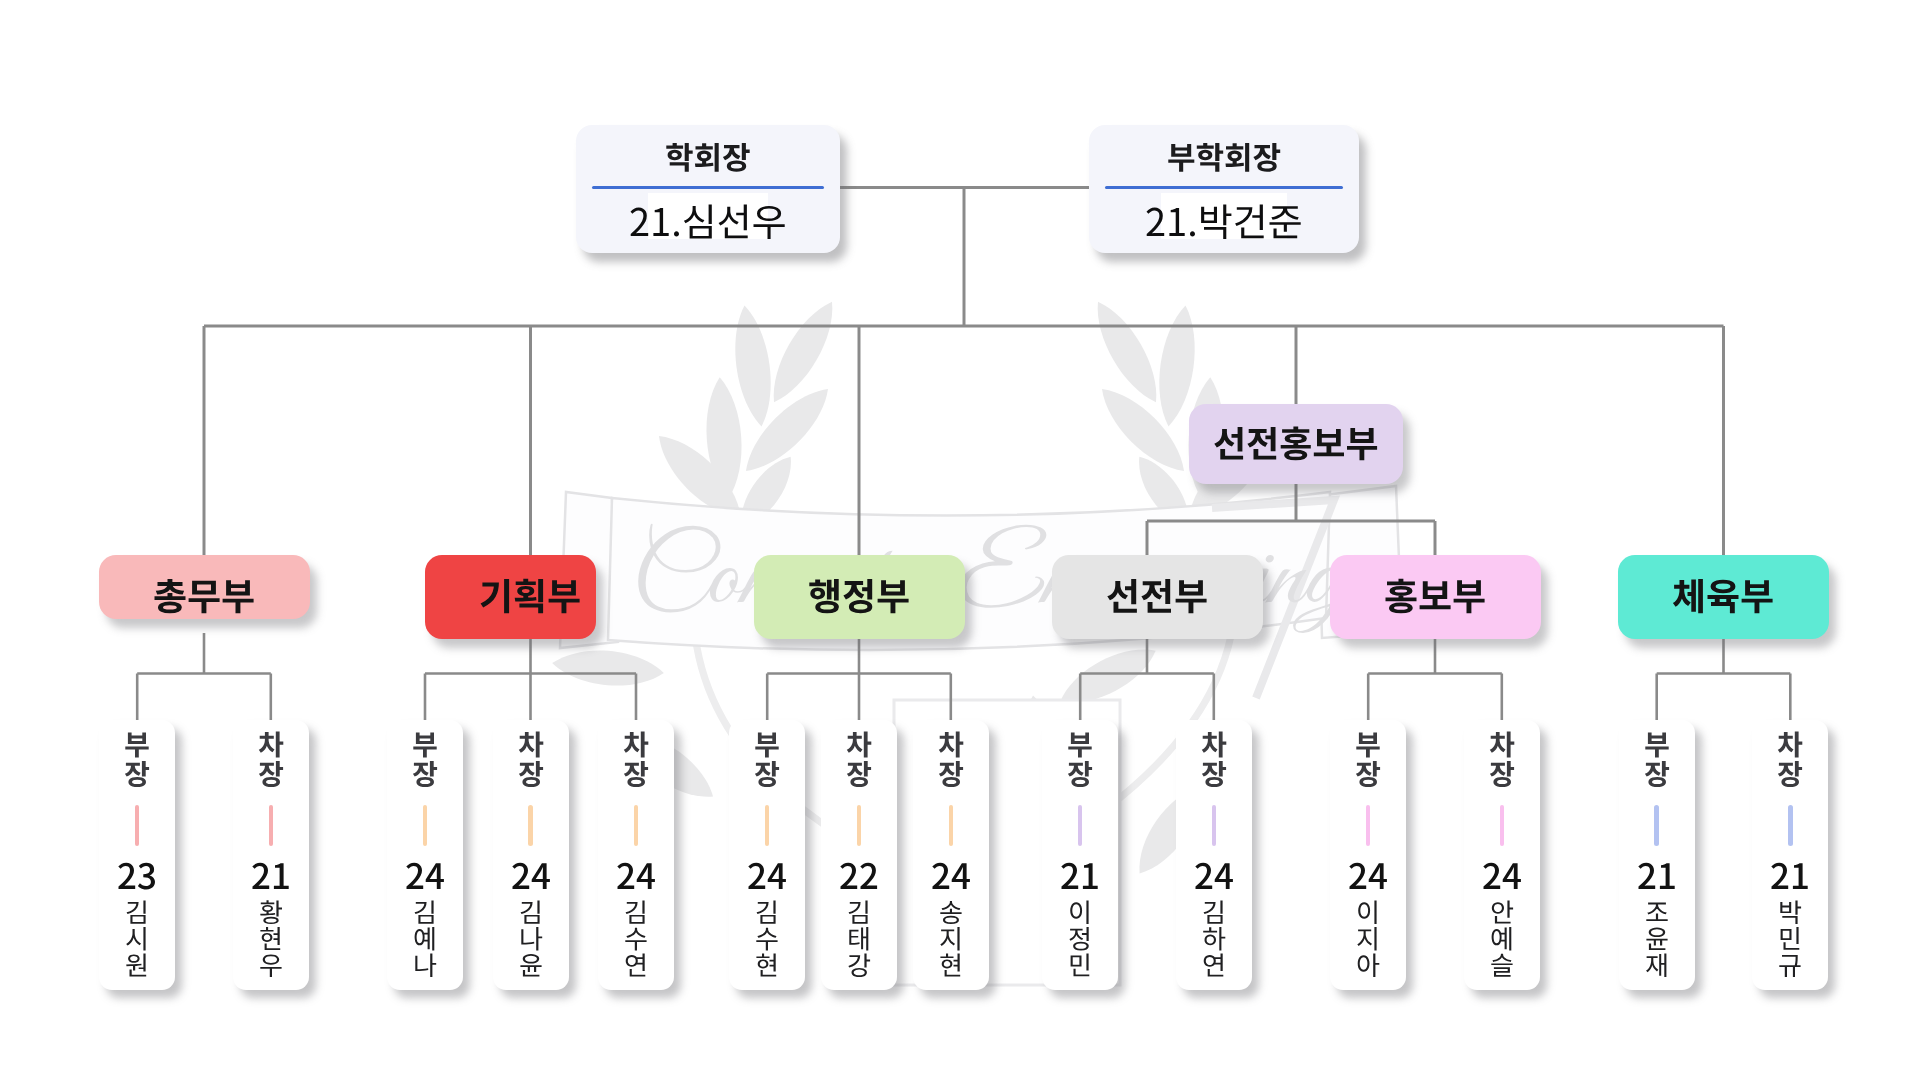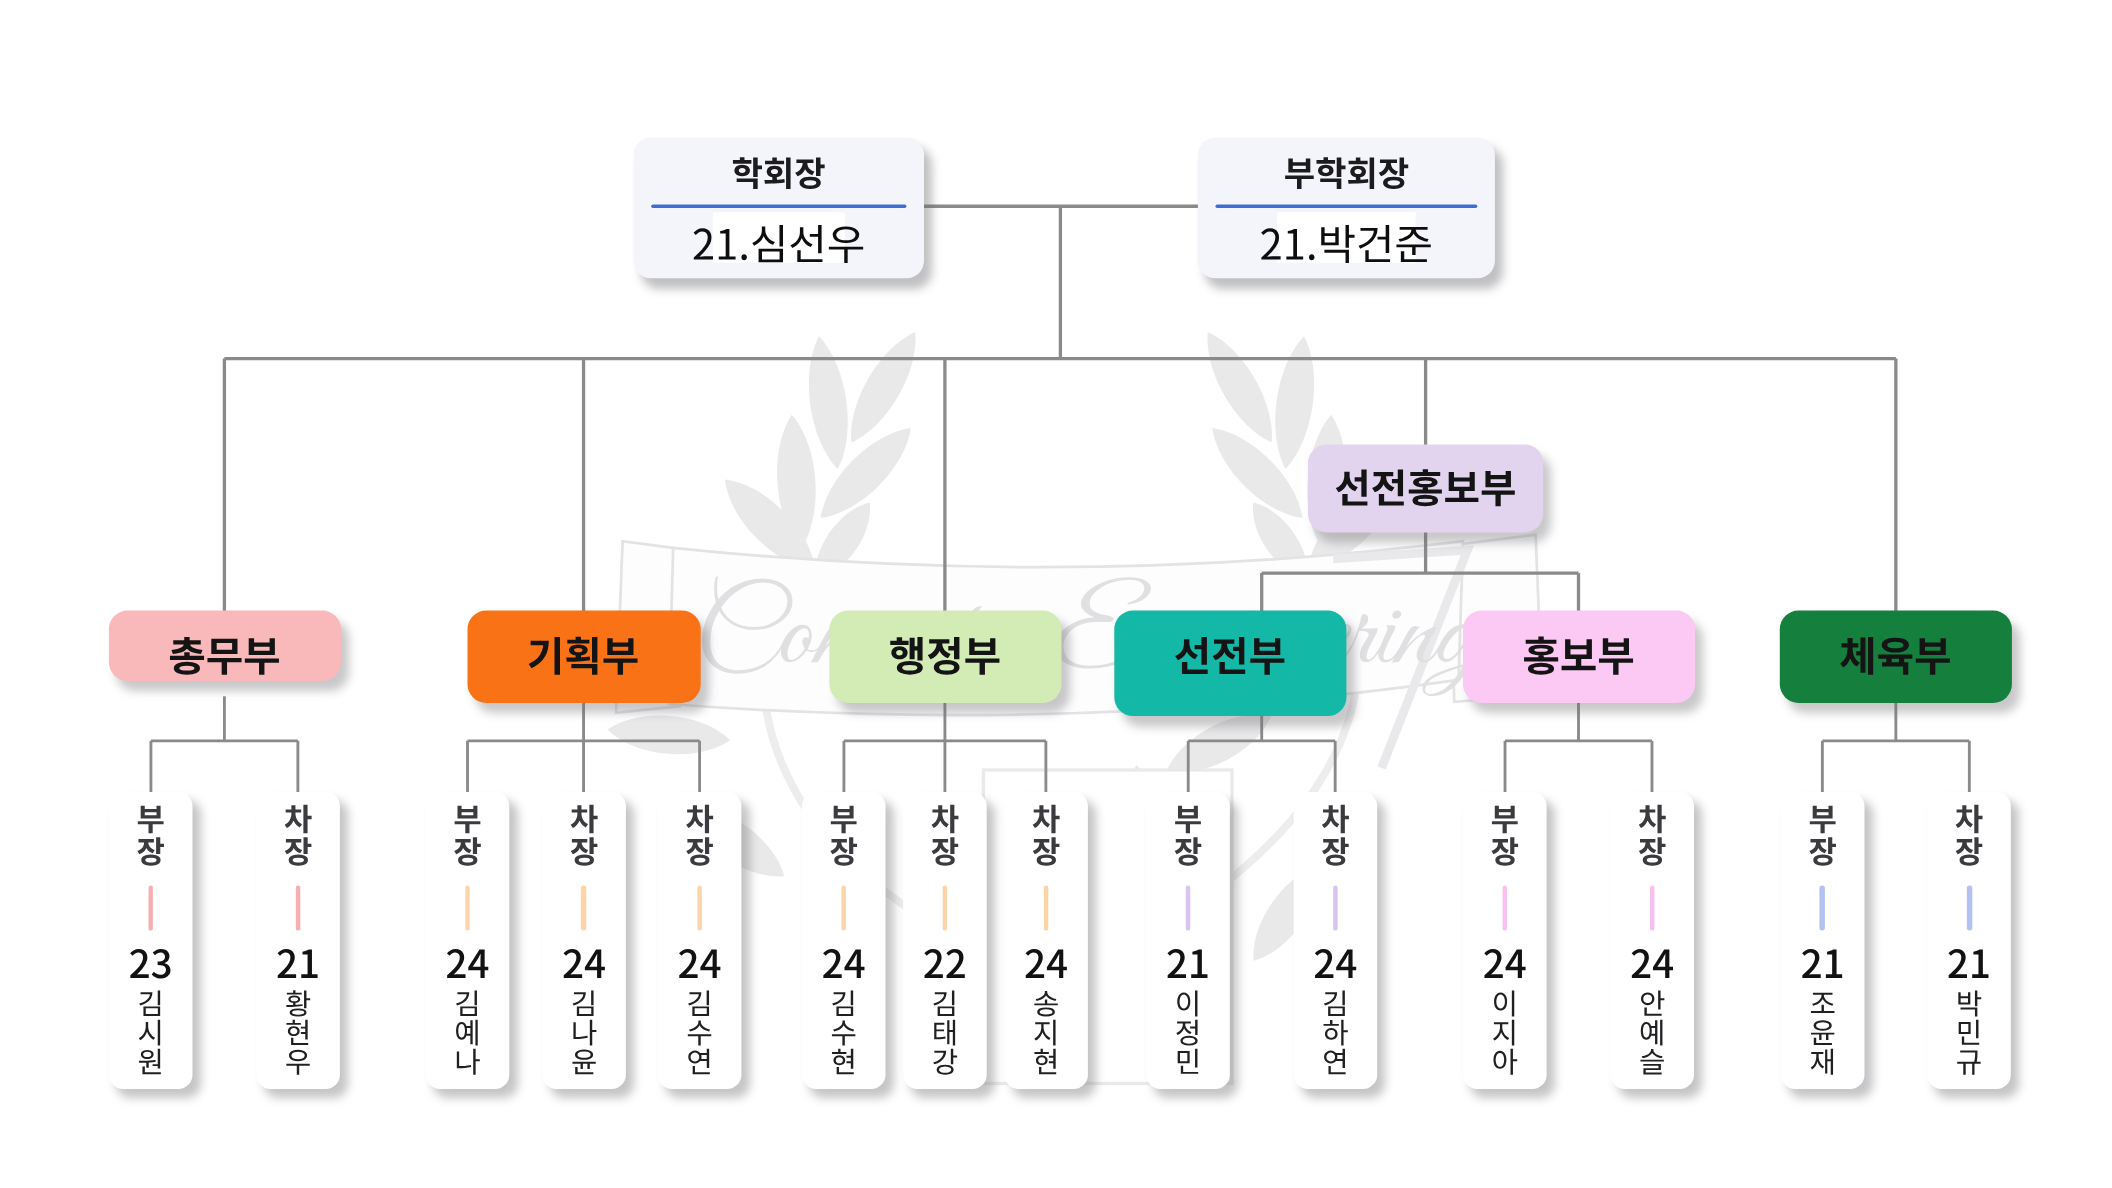--- a/index.html
+++ b/index.html
@@ -161,21 +161,21 @@
       <svg class="tp" style="left:18.1px;top:169.0px" width="1" height="1" aria-hidden="true">
         <path d="M1.5 0V-2.4Q5.3 -5.7 7.9 -8.5Q10.5 -11.4 11.7 -13.8Q13 -16.2 13 -18.3Q13 -19.7 12.6 -20.8Q12.1 -21.8 11.1 -22.4Q10.1 -23 8.7 -23Q7.2 -23 5.9 -22.2Q4.6 -21.4 3.6 -20.2L1.3 -22.4Q3 -24.2 4.8 -25.2Q6.7 -26.2 9.2 -26.2Q11.6 -26.2 13.3 -25.3Q15 -24.3 16 -22.6Q17 -20.9 17 -18.5Q17 -16 15.7 -13.5Q14.5 -11 12.4 -8.4Q10.2 -5.8 7.5 -3.2Q8.5 -3.3 9.7 -3.4Q10.8 -3.4 11.7 -3.4H18.2V0Z M22.9 0V-3.3H28.6V-21.2H24V-23.8Q25.8 -24.1 27.1 -24.6Q28.5 -25.1 29.6 -25.8H32.6V-3.3H37.7V0Z" fill="#121212"></path>
       </svg>
       <svg class="tp" style="left:38.0px;top:202.0px" width="1" height="1" aria-hidden="true">
         <path d="M5.4 -21.5H7.6V-5.5H5.4ZM6.7 -14.4H11V-12.6H6.7ZM0 -5.2Q3.7 -5.2 5.7 -4.3Q7.7 -3.4 7.7 -1.6Q7.7 0.1 5.7 1.1Q3.7 2 0 2Q-3.6 2 -5.7 1.1Q-7.7 0.1 -7.7 -1.6Q-7.7 -3.4 -5.7 -4.3Q-3.6 -5.2 0 -5.2ZM0 -3.6Q-2.6 -3.6 -4.1 -3.1Q-5.5 -2.6 -5.5 -1.6Q-5.5 -0.7 -4.1 -0.1Q-2.6 0.4 0 0.4Q2.7 0.4 4.1 -0.1Q5.6 -0.7 5.6 -1.6Q5.6 -2.6 4.1 -3.1Q2.7 -3.6 0 -3.6ZM-4.5 -10.8H-2.4V-7.6H-4.5ZM-10.5 -6.6 -10.8 -8.3Q-8.7 -8.3 -6.2 -8.3Q-3.6 -8.4 -1 -8.5Q1.6 -8.7 4 -9L4.2 -7.6Q1.7 -7.1 -0.9 -6.9Q-3.5 -6.7 -6 -6.6Q-8.5 -6.6 -10.5 -6.6ZM-10.2 -19.5H3.3V-17.8H-10.2ZM-3.5 -16.9Q-1 -16.9 0.5 -16Q2 -15.1 2 -13.5Q2 -12 0.5 -11.1Q-1 -10.2 -3.5 -10.2Q-5.9 -10.2 -7.4 -11.1Q-8.9 -12 -8.9 -13.5Q-8.9 -15.1 -7.4 -16Q-5.9 -16.9 -3.5 -16.9ZM-3.5 -15.4Q-5 -15.4 -6 -14.9Q-6.9 -14.4 -6.9 -13.5Q-6.9 -12.7 -6 -12.2Q-5 -11.7 -3.5 -11.7Q-1.9 -11.7 -0.9 -12.2Q-0 -12.7 -0 -13.5Q-0 -14.4 -0.9 -14.9Q-1.9 -15.4 -3.5 -15.4ZM-4.5 -21.7H-2.4V-18.9H-4.5Z M6.5 5H8.7V23H6.5ZM2.5 11.3H7.4V13H2.5ZM2.5 16.2H7.4V18H2.5ZM-10.6 7.9H2.5V9.6H-10.6ZM-4 10.9Q-2.4 10.9 -1.2 11.5Q0 12 0.7 13Q1.4 14.1 1.4 15.4Q1.4 16.7 0.7 17.8Q0 18.8 -1.2 19.3Q-2.4 19.9 -4 19.9Q-5.5 19.9 -6.7 19.3Q-7.9 18.8 -8.6 17.8Q-9.3 16.7 -9.3 15.4Q-9.3 14.1 -8.6 13Q-7.9 12 -6.7 11.5Q-5.5 10.9 -4 10.9ZM-4 12.6Q-5.4 12.6 -6.3 13.4Q-7.2 14.2 -7.2 15.4Q-7.2 16.7 -6.3 17.4Q-5.4 18.2 -4 18.2Q-2.5 18.2 -1.6 17.4Q-0.7 16.7 -0.7 15.4Q-0.7 14.2 -1.6 13.4Q-2.5 12.6 -4 12.6ZM-5 5H-2.9V9H-5ZM-6.4 26.2H9.2V28H-6.4ZM-6.4 21.4H-4.3V27.1H-6.4Z M-10.7 45H10.6V46.8H-10.7ZM-1.2 46.1H1V55H-1.2ZM-0.1 32.4Q2.4 32.4 4.2 33.1Q6.1 33.7 7.1 34.9Q8.2 36 8.2 37.6Q8.2 39.2 7.1 40.3Q6.1 41.5 4.2 42.1Q2.4 42.8 -0.1 42.8Q-2.5 42.8 -4.4 42.1Q-6.2 41.5 -7.3 40.3Q-8.3 39.2 -8.3 37.6Q-8.3 36 -7.3 34.9Q-6.2 33.7 -4.4 33.1Q-2.5 32.4 -0.1 32.4ZM-0.1 34.2Q-1.9 34.2 -3.2 34.6Q-4.6 35 -5.3 35.8Q-6.1 36.5 -6.1 37.6Q-6.1 38.6 -5.3 39.4Q-4.6 40.2 -3.2 40.6Q-1.9 41 -0.1 41Q1.7 41 3.1 40.6Q4.4 40.2 5.2 39.4Q6 38.6 6 37.6Q6 36.5 5.2 35.8Q4.4 35 3.1 34.6Q1.7 34.2 -0.1 34.2Z" fill="#202022"></path>
       </svg>
       <span class="sr">차장</span>
       <span class="sr">21</span>
       <span class="sr">황현우</span>
     </div>
-<div class="dept" style="left:425.0px;top:555px;width:212px;height:84px;background:#f97316">
+<div class="dept" style="left:425.0px;top:555px;width:171px;height:84px;background:#ef4444">
       <svg class="tp" style="left:54.4px;top:55.0px" width="1" height="1" aria-hidden="true">
         <path d="M25.1 -31H30.1V3.3H25.1ZM15 -27.5H19.9Q19.9 -23.5 19.1 -20Q18.4 -16.4 16.6 -13.3Q14.8 -10.1 11.8 -7.4Q8.7 -4.7 4.2 -2.5L1.6 -6.4Q6.5 -8.8 9.5 -11.7Q12.4 -14.6 13.7 -18.3Q15 -22 15 -26.6ZM3.4 -27.5H17.3V-23.5H3.4Z M36.7 -28.5H56.8V-25H36.7ZM46.7 -24.1Q49.3 -24.1 51.2 -23.5Q53.1 -22.9 54.2 -21.7Q55.3 -20.6 55.3 -19Q55.3 -17.4 54.2 -16.3Q53.1 -15.1 51.2 -14.5Q49.3 -13.9 46.7 -13.9Q44.2 -13.9 42.3 -14.5Q40.4 -15.1 39.3 -16.3Q38.2 -17.4 38.2 -19Q38.2 -20.6 39.3 -21.7Q40.4 -22.9 42.3 -23.5Q44.2 -24.1 46.7 -24.1ZM46.7 -20.9Q45 -20.9 44 -20.4Q42.9 -20 42.9 -19Q42.9 -18.1 44 -17.6Q45 -17.1 46.7 -17.1Q48.5 -17.1 49.5 -17.6Q50.6 -18.1 50.6 -19Q50.6 -20 49.5 -20.4Q48.5 -20.9 46.7 -20.9ZM44.3 -31.2H49.2V-26.7H44.3ZM44.3 -15.7H49.2V-10.9H44.3ZM59.2 -31H64.1V-7.7H59.2ZM40.4 -6.4H64.1V3.3H59.2V-2.6H40.4ZM36.3 -8.4 35.7 -12.2Q38.8 -12.2 42.5 -12.2Q46.1 -12.2 49.9 -12.4Q53.6 -12.6 57.1 -13.1L57.5 -9.8Q53.9 -9.2 50.1 -8.9Q46.4 -8.6 42.9 -8.5Q39.3 -8.4 36.3 -8.4Z M69.6 -11.3H100.6V-7.4H69.6ZM82.5 -9.3H87.4V3.3H82.5ZM73.1 -29.7H78V-25.8H92.1V-29.7H96.9V-14.5H73.1ZM78 -22V-18.4H92.1V-22Z" fill="#141414"></path>
       </svg>
       <span class="sr">기획부</span>
     </div>
 <div class="card" style="left:387.0px;top:720px">
       <svg class="tp" style="left:38.0px;top:35.0px" width="1" height="1" aria-hidden="true">
         <path d="M-11.7 -8.5H11.7V-5.6H-11.7ZM-2 -7H1.8V2.5H-2ZM-9.1 -22.5H-5.4V-19.5H5.3V-22.5H9V-11H-9.1ZM-5.4 -16.6V-13.9H5.3V-16.6Z M-6 8.9H-2.9V10.6Q-2.9 13 -3.7 15.2Q-4.5 17.5 -6.1 19.1Q-7.7 20.8 -10.3 21.6L-12.1 18.7Q-10 18 -8.6 16.7Q-7.2 15.4 -6.6 13.8Q-6 12.2 -6 10.6ZM-5.2 8.9H-2.2V10.6Q-2.2 12.1 -1.6 13.5Q-1 14.9 0.3 16Q1.6 17.2 3.7 17.8L1.9 20.7Q-0.5 20 -2.1 18.5Q-3.7 16.9 -4.4 14.9Q-5.2 12.9 -5.2 10.6ZM-11.1 7.8H2.9V10.8H-11.1ZM4.9 6.1H8.7V21.4H4.9ZM7.6 12H12.1V15.1H7.6ZM0.2 21.9Q2.9 21.9 4.9 22.5Q6.8 23.1 7.9 24.2Q9 25.3 9 26.9Q9 28.5 7.9 29.7Q6.8 30.8 4.9 31.4Q2.9 32 0.2 32Q-2.5 32 -4.5 31.4Q-6.5 30.8 -7.5 29.7Q-8.6 28.5 -8.6 26.9Q-8.6 25.3 -7.5 24.2Q-6.5 23.1 -4.5 22.5Q-2.5 21.9 0.2 21.9ZM0.2 24.8Q-1.4 24.8 -2.6 25Q-3.7 25.2 -4.3 25.7Q-4.9 26.2 -4.9 26.9Q-4.9 27.7 -4.3 28.2Q-3.7 28.6 -2.6 28.9Q-1.4 29.1 0.2 29.1Q1.9 29.1 3 28.9Q4.1 28.6 4.7 28.2Q5.3 27.7 5.3 26.9Q5.3 26.2 4.7 25.7Q4.1 25.2 3 25Q1.9 24.8 0.2 24.8Z" fill="#3b3b3f"></path>
       </svg>
       <div class="tick" style="background:#fbd4a8"></div>
@@ -263,21 +263,21 @@
       <svg class="tp" style="left:18.0px;top:169.0px" width="1" height="1" aria-hidden="true">
         <path d="M1.5 0V-2.4Q5.3 -5.7 7.9 -8.5Q10.5 -11.4 11.7 -13.8Q13 -16.2 13 -18.3Q13 -19.7 12.6 -20.8Q12.1 -21.8 11.1 -22.4Q10.1 -23 8.7 -23Q7.2 -23 5.9 -22.2Q4.6 -21.4 3.6 -20.2L1.3 -22.4Q3 -24.2 4.8 -25.2Q6.7 -26.2 9.2 -26.2Q11.6 -26.2 13.3 -25.3Q15 -24.3 16 -22.6Q17 -20.9 17 -18.5Q17 -16 15.7 -13.5Q14.5 -11 12.4 -8.4Q10.2 -5.8 7.5 -3.2Q8.5 -3.3 9.7 -3.4Q10.8 -3.4 11.7 -3.4H18.2V0Z M31.8 0V-16.8Q31.8 -17.8 31.9 -19.3Q31.9 -20.7 32 -21.8H31.8Q31.4 -20.8 30.8 -19.8Q30.3 -18.8 29.8 -17.8L24.7 -10.1H38.9V-6.9H20.7V-9.6L30.9 -25.8H35.6V0Z" fill="#121212"></path>
       </svg>
       <svg class="tp" style="left:38.0px;top:202.0px" width="1" height="1" aria-hidden="true">
         <path d="M-1.1 -13.3H1V-8.9H-1.1ZM-1.1 -21.1H0.7V-20.1Q0.7 -18.8 0.2 -17.7Q-0.3 -16.6 -1.2 -15.7Q-2.1 -14.7 -3.2 -14Q-4.4 -13.3 -5.8 -12.8Q-7.1 -12.3 -8.6 -12L-9.4 -13.8Q-8.1 -13.9 -6.9 -14.3Q-5.7 -14.7 -4.7 -15.3Q-3.6 -15.9 -2.8 -16.7Q-2 -17.4 -1.6 -18.3Q-1.1 -19.1 -1.1 -20.1ZM-0.8 -21.1H1V-20.1Q1 -19.1 1.5 -18.3Q1.9 -17.4 2.7 -16.7Q3.5 -15.9 4.6 -15.3Q5.6 -14.7 6.8 -14.3Q8 -13.9 9.3 -13.8L8.5 -12Q7 -12.3 5.7 -12.8Q4.3 -13.3 3.1 -14Q2 -14.7 1.1 -15.7Q0.2 -16.6 -0.3 -17.7Q-0.8 -18.8 -0.8 -20.1ZM-10.7 -9.8H10.6V-8.1H-10.7ZM-0.1 -6.2Q3.7 -6.2 5.9 -5.1Q8 -4 8 -2.1Q8 -0.1 5.9 0.9Q3.7 2 -0.1 2Q-3.8 2 -6 0.9Q-8.1 -0.1 -8.1 -2.1Q-8.1 -4 -6 -5.1Q-3.8 -6.2 -0.1 -6.2ZM-0.1 -4.5Q-2.8 -4.5 -4.4 -3.9Q-5.9 -3.2 -5.9 -2.1Q-5.9 -0.9 -4.4 -0.3Q-2.8 0.3 -0.1 0.3Q2.7 0.3 4.3 -0.3Q5.8 -0.9 5.8 -2.1Q5.8 -3.2 4.3 -3.9Q2.7 -4.5 -0.1 -4.5Z M-4.4 8.4H-2.7V12.2Q-2.7 14 -3.2 15.9Q-3.7 17.7 -4.7 19.3Q-5.6 20.9 -6.8 22.1Q-8 23.3 -9.4 24L-10.7 22.3Q-9.4 21.7 -8.3 20.6Q-7.1 19.5 -6.3 18.1Q-5.4 16.8 -4.9 15.2Q-4.4 13.7 -4.4 12.2ZM-4 8.4H-2.3V12.2Q-2.3 13.7 -1.8 15.1Q-1.3 16.6 -0.4 17.9Q0.4 19.2 1.6 20.1Q2.7 21.1 4 21.7L2.8 23.4Q1.4 22.8 0.1 21.6Q-1.1 20.5 -2 19Q-3 17.5 -3.5 15.7Q-4 14 -4 12.2ZM-9.9 7.4H3.2V9.2H-9.9ZM6.4 5H8.6V28.5H6.4Z M6.5 31.5H8.7V49.5H6.5ZM2.5 37.8H7.4V39.5H2.5ZM2.5 42.7H7.4V44.5H2.5ZM-10.6 34.4H2.5V36.1H-10.6ZM-4 37.4Q-2.4 37.4 -1.2 38Q0 38.5 0.7 39.5Q1.4 40.6 1.4 41.9Q1.4 43.2 0.7 44.3Q0 45.3 -1.2 45.8Q-2.4 46.4 -4 46.4Q-5.5 46.4 -6.7 45.8Q-7.9 45.3 -8.6 44.3Q-9.3 43.2 -9.3 41.9Q-9.3 40.6 -8.6 39.5Q-7.9 38.5 -6.7 38Q-5.5 37.4 -4 37.4ZM-4 39.1Q-5.4 39.1 -6.3 39.9Q-7.2 40.7 -7.2 41.9Q-7.2 43.2 -6.3 43.9Q-5.4 44.7 -4 44.7Q-2.5 44.7 -1.6 43.9Q-0.7 43.2 -0.7 41.9Q-0.7 40.7 -1.6 39.9Q-2.5 39.1 -4 39.1ZM-5 31.5H-2.9V35.5H-5ZM-6.4 52.7H9.2V54.5H-6.4ZM-6.4 47.9H-4.3V53.6H-6.4Z" fill="#202022"></path>
       </svg>
       <span class="sr">차장</span>
       <span class="sr">24</span>
       <span class="sr">송지현</span>
     </div>
-<div class="dept" style="left:1013px;top:555px;width:211px;height:96px;background:#14b8a6">
+<div class="dept" style="left:1052px;top:555px;width:211px;height:84px;background:#e5e5e5">
       <svg class="tp" style="left:54.4px;top:55.0px" width="1" height="1" aria-hidden="true">
         <path d="M19 -23.7H26.9V-19.7H19ZM9.3 -28.9H13.3V-25.2Q13.3 -21.7 12.3 -18.7Q11.3 -15.6 9.2 -13.3Q7.1 -11 3.9 -9.8L1.3 -13.7Q3.4 -14.4 5 -15.6Q6.5 -16.8 7.5 -18.3Q8.4 -19.9 8.9 -21.6Q9.3 -23.4 9.3 -25.2ZM10.4 -28.9H14.3V-25.1Q14.3 -23.5 14.8 -21.9Q15.2 -20.3 16.1 -18.9Q17.1 -17.4 18.5 -16.3Q20 -15.2 22 -14.5L19.4 -10.7Q16.3 -11.8 14.3 -14Q12.3 -16.1 11.4 -19Q10.4 -21.9 10.4 -25.1ZM25.2 -31H30.2V-5.7H25.2ZM7.5 -1.3H30.9V2.7H7.5ZM7.5 -8.2H12.4V0.9H7.5Z M53.9 -22.1H61.9V-18.2H53.9ZM59.3 -31H64.2V-6H59.3ZM41.6 -1.3H65V2.7H41.6ZM41.6 -8.1H46.5V1.1H41.6ZM43.5 -26.5H47.5V-24.3Q47.5 -21.1 46.4 -18.2Q45.4 -15.2 43.3 -13.1Q41.1 -10.9 37.8 -9.7L35.4 -13.7Q37.5 -14.4 39 -15.5Q40.5 -16.6 41.5 -18.1Q42.5 -19.5 43 -21.1Q43.5 -22.7 43.5 -24.3ZM44.5 -26.5H48.5V-24.3Q48.5 -22.3 49.3 -20.4Q50.1 -18.4 51.8 -16.8Q53.5 -15.2 56.2 -14.3L53.8 -10.4Q50.6 -11.5 48.6 -13.6Q46.5 -15.7 45.5 -18.5Q44.5 -21.3 44.5 -24.3ZM36.7 -28.7H55.1V-24.8H36.7Z M69.6 -11.3H100.6V-7.4H69.6ZM82.5 -9.3H87.4V3.3H82.5ZM73.1 -29.7H78V-25.8H92.1V-29.7H96.9V-14.5H73.1ZM78 -22V-18.4H92.1V-22Z" fill="#141414"></path>
       </svg>
       <span class="sr">선전부</span>
     </div>
 <div class="card" style="left:1042.2px;top:720px">
       <svg class="tp" style="left:38.0px;top:35.0px" width="1" height="1" aria-hidden="true">
         <path d="M-11.7 -8.5H11.7V-5.6H-11.7ZM-2 -7H1.8V2.5H-2ZM-9.1 -22.5H-5.4V-19.5H5.3V-22.5H9V-11H-9.1ZM-5.4 -16.6V-13.9H5.3V-16.6Z M-6 8.9H-2.9V10.6Q-2.9 13 -3.7 15.2Q-4.5 17.5 -6.1 19.1Q-7.7 20.8 -10.3 21.6L-12.1 18.7Q-10 18 -8.6 16.7Q-7.2 15.4 -6.6 13.8Q-6 12.2 -6 10.6ZM-5.2 8.9H-2.2V10.6Q-2.2 12.1 -1.6 13.5Q-1 14.9 0.3 16Q1.6 17.2 3.7 17.8L1.9 20.7Q-0.5 20 -2.1 18.5Q-3.7 16.9 -4.4 14.9Q-5.2 12.9 -5.2 10.6ZM-11.1 7.8H2.9V10.8H-11.1ZM4.9 6.1H8.7V21.4H4.9ZM7.6 12H12.1V15.1H7.6ZM0.2 21.9Q2.9 21.9 4.9 22.5Q6.8 23.1 7.9 24.2Q9 25.3 9 26.9Q9 28.5 7.9 29.7Q6.8 30.8 4.9 31.4Q2.9 32 0.2 32Q-2.5 32 -4.5 31.4Q-6.5 30.8 -7.5 29.7Q-8.6 28.5 -8.6 26.9Q-8.6 25.3 -7.5 24.2Q-6.5 23.1 -4.5 22.5Q-2.5 21.9 0.2 21.9ZM0.2 24.8Q-1.4 24.8 -2.6 25Q-3.7 25.2 -4.3 25.7Q-4.9 26.2 -4.9 26.9Q-4.9 27.7 -4.3 28.2Q-3.7 28.6 -2.6 28.9Q-1.4 29.1 0.2 29.1Q1.9 29.1 3 28.9Q4.1 28.6 4.7 28.2Q5.3 27.7 5.3 26.9Q5.3 26.2 4.7 25.7Q4.1 25.2 3 25Q1.9 24.8 0.2 24.8Z" fill="#3b3b3f"></path>
       </svg>
       <div class="tick" style="background:#d8c4ee"></div>
@@ -335,21 +335,21 @@
       <svg class="tp" style="left:18.0px;top:169.0px" width="1" height="1" aria-hidden="true">
         <path d="M1.5 0V-2.4Q5.3 -5.7 7.9 -8.5Q10.5 -11.4 11.7 -13.8Q13 -16.2 13 -18.3Q13 -19.7 12.6 -20.8Q12.1 -21.8 11.1 -22.4Q10.1 -23 8.7 -23Q7.2 -23 5.9 -22.2Q4.6 -21.4 3.6 -20.2L1.3 -22.4Q3 -24.2 4.8 -25.2Q6.7 -26.2 9.2 -26.2Q11.6 -26.2 13.3 -25.3Q15 -24.3 16 -22.6Q17 -20.9 17 -18.5Q17 -16 15.7 -13.5Q14.5 -11 12.4 -8.4Q10.2 -5.8 7.5 -3.2Q8.5 -3.3 9.7 -3.4Q10.8 -3.4 11.7 -3.4H18.2V0Z M31.8 0V-16.8Q31.8 -17.8 31.9 -19.3Q31.9 -20.7 32 -21.8H31.8Q31.4 -20.8 30.8 -19.8Q30.3 -18.8 29.8 -17.8L24.7 -10.1H38.9V-6.9H20.7V-9.6L30.9 -25.8H35.6V0Z" fill="#121212"></path>
       </svg>
       <svg class="tp" style="left:38.0px;top:202.0px" width="1" height="1" aria-hidden="true">
         <path d="M5.4 -21.5H7.6V-4.2H5.4ZM6.9 -14.4H11.1V-12.6H6.9ZM-7.1 -0.3H8.6V1.5H-7.1ZM-7.1 -6H-4.9V0.4H-7.1ZM-4.1 -19.8Q-2.4 -19.8 -1 -19.1Q0.4 -18.4 1.2 -17.1Q2 -15.8 2 -14Q2 -12.4 1.2 -11Q0.4 -9.7 -1 -9Q-2.4 -8.2 -4.1 -8.2Q-5.8 -8.2 -7.2 -9Q-8.6 -9.7 -9.4 -11Q-10.2 -12.4 -10.2 -14Q-10.2 -15.8 -9.4 -17.1Q-8.6 -18.4 -7.2 -19.1Q-5.8 -19.8 -4.1 -19.8ZM-4.1 -18Q-5.2 -18 -6.2 -17.5Q-7.1 -17 -7.6 -16.1Q-8.1 -15.2 -8.1 -14Q-8.1 -12.9 -7.6 -12Q-7.1 -11.1 -6.2 -10.6Q-5.2 -10.1 -4.1 -10.1Q-3 -10.1 -2 -10.6Q-1.1 -11.1 -0.6 -12Q-0.1 -12.9 -0.1 -14Q-0.1 -15.2 -0.6 -16.1Q-1.1 -17 -2 -17.5Q-3 -18 -4.1 -18Z M-1.3 10.7H3.3V12.5H-1.3ZM-1.3 17.8H3.3V19.6H-1.3ZM7.2 5H9.3V28.5H7.2ZM2.6 5.5H4.7V27.3H2.6ZM-5.4 7Q-3.8 7 -2.7 8Q-1.6 9 -1 10.8Q-0.4 12.6 -0.4 15.1Q-0.4 17.7 -1 19.5Q-1.6 21.4 -2.7 22.4Q-3.8 23.3 -5.4 23.3Q-6.9 23.3 -8 22.4Q-9.1 21.4 -9.8 19.5Q-10.4 17.7 -10.4 15.1Q-10.4 12.6 -9.8 10.8Q-9.1 9 -8 8Q-6.9 7 -5.4 7ZM-5.4 9Q-6.3 9 -7 9.7Q-7.7 10.5 -8 11.9Q-8.4 13.2 -8.4 15.1Q-8.4 17 -8 18.4Q-7.7 19.8 -7 20.6Q-6.3 21.3 -5.4 21.3Q-4.4 21.3 -3.7 20.6Q-3.1 19.8 -2.7 18.4Q-2.3 17 -2.3 15.1Q-2.3 13.2 -2.7 11.9Q-3.1 10.5 -3.7 9.7Q-4.4 9 -5.4 9Z M-1.1 31.7H0.7V32.5Q0.7 33.7 0.2 34.8Q-0.3 35.8 -1.2 36.7Q-2.1 37.5 -3.3 38.2Q-4.5 38.8 -5.9 39.3Q-7.3 39.7 -8.8 39.9L-9.5 38.3Q-8.2 38.1 -7 37.8Q-5.8 37.4 -4.7 36.9Q-3.7 36.3 -2.8 35.7Q-2 35 -1.6 34.2Q-1.1 33.4 -1.1 32.5ZM-0.8 31.7H1.1V32.5Q1.1 33.4 1.5 34.2Q1.9 35 2.8 35.7Q3.6 36.3 4.6 36.9Q5.7 37.4 6.9 37.8Q8.1 38.1 9.4 38.3L8.7 39.9Q7.2 39.7 5.8 39.3Q4.4 38.8 3.2 38.2Q2 37.5 1.1 36.7Q0.2 35.8 -0.3 34.8Q-0.8 33.7 -0.8 32.5ZM-10.7 41.4H10.6V43.1H-10.7ZM-8.1 45.3H7.9V50.7H-5.9V53.5H-8V49.1H5.7V46.9H-8.1ZM-8 53.1H8.6V54.8H-8Z" fill="#202022"></path>
       </svg>
       <span class="sr">차장</span>
       <span class="sr">24</span>
       <span class="sr">안예슬</span>
     </div>
-<div class="dept" style="left:1618.0px;top:555px;width:211px;height:84px;background:#15803d">
+<div class="dept" style="left:1618.0px;top:555px;width:211px;height:84px;background:#5eead4">
       <svg class="tp" style="left:54.4px;top:55.0px" width="1" height="1" aria-hidden="true">
         <path d="M15.5 -18H20.9V-14H15.5ZM7.5 -21.5H11.2V-20.6Q11.2 -17.9 10.8 -15.3Q10.4 -12.7 9.5 -10.4Q8.6 -8.1 7.1 -6.2Q5.7 -4.3 3.6 -3.2L0.9 -6.9Q2.7 -7.9 4 -9.5Q5.2 -11 6 -12.8Q6.8 -14.6 7.1 -16.6Q7.5 -18.6 7.5 -20.6ZM8.4 -21.5H12.2V-20.6Q12.2 -18.7 12.5 -16.8Q12.9 -14.8 13.6 -13.1Q14.4 -11.4 15.7 -10Q16.9 -8.6 18.8 -7.6L16.1 -4Q13.3 -5.4 11.7 -8Q10 -10.5 9.2 -13.8Q8.4 -17.1 8.4 -20.6ZM2.1 -25.3H17.4V-21.3H2.1ZM7.5 -29.9H12.2V-22H7.5ZM26.2 -31H30.9V3.3H26.2ZM19.3 -30.4H23.9V1.7H19.3Z M42.8 -13.1H47.7V-6.4H42.8ZM54.3 -13.1H59.1V-6.4H54.3ZM35.5 -15H66.5V-11.1H35.5ZM39 -8H62.8V3.3H57.9V-4.1H39ZM51 -30.3Q54.8 -30.3 57.6 -29.5Q60.4 -28.7 61.9 -27.2Q63.4 -25.7 63.4 -23.6Q63.4 -21.5 61.9 -20Q60.4 -18.5 57.6 -17.6Q54.8 -16.8 51 -16.8Q47.3 -16.8 44.5 -17.6Q41.7 -18.5 40.2 -20Q38.6 -21.5 38.6 -23.6Q38.6 -25.7 40.2 -27.2Q41.7 -28.7 44.5 -29.5Q47.3 -30.3 51 -30.3ZM51 -26.5Q48.7 -26.5 47.1 -26.2Q45.4 -25.9 44.6 -25.2Q43.7 -24.6 43.7 -23.6Q43.7 -22.6 44.6 -21.9Q45.4 -21.3 47.1 -21Q48.7 -20.6 51 -20.6Q53.4 -20.6 55 -21Q56.7 -21.3 57.5 -21.9Q58.4 -22.6 58.4 -23.6Q58.4 -24.6 57.5 -25.2Q56.7 -25.9 55 -26.2Q53.4 -26.5 51 -26.5Z M69.6 -11.3H100.6V-7.4H69.6ZM82.5 -9.3H87.4V3.3H82.5ZM73.1 -29.7H78V-25.8H92.1V-29.7H96.9V-14.5H73.1ZM78 -22V-18.4H92.1V-22Z" fill="#141414"></path>
       </svg>
       <span class="sr">체육부</span>
     </div>
 <div class="card" style="left:1618.7px;top:720px">
       <svg class="tp" style="left:38.0px;top:35.0px" width="1" height="1" aria-hidden="true">
         <path d="M-11.7 -8.5H11.7V-5.6H-11.7ZM-2 -7H1.8V2.5H-2ZM-9.1 -22.5H-5.4V-19.5H5.3V-22.5H9V-11H-9.1ZM-5.4 -16.6V-13.9H5.3V-16.6Z M-6 8.9H-2.9V10.6Q-2.9 13 -3.7 15.2Q-4.5 17.5 -6.1 19.1Q-7.7 20.8 -10.3 21.6L-12.1 18.7Q-10 18 -8.6 16.7Q-7.2 15.4 -6.6 13.8Q-6 12.2 -6 10.6ZM-5.2 8.9H-2.2V10.6Q-2.2 12.1 -1.6 13.5Q-1 14.9 0.3 16Q1.6 17.2 3.7 17.8L1.9 20.7Q-0.5 20 -2.1 18.5Q-3.7 16.9 -4.4 14.9Q-5.2 12.9 -5.2 10.6ZM-11.1 7.8H2.9V10.8H-11.1ZM4.9 6.1H8.7V21.4H4.9ZM7.6 12H12.1V15.1H7.6ZM0.2 21.9Q2.9 21.9 4.9 22.5Q6.8 23.1 7.9 24.2Q9 25.3 9 26.9Q9 28.5 7.9 29.7Q6.8 30.8 4.9 31.4Q2.9 32 0.2 32Q-2.5 32 -4.5 31.4Q-6.5 30.8 -7.5 29.7Q-8.6 28.5 -8.6 26.9Q-8.6 25.3 -7.5 24.2Q-6.5 23.1 -4.5 22.5Q-2.5 21.9 0.2 21.9ZM0.2 24.8Q-1.4 24.8 -2.6 25Q-3.7 25.2 -4.3 25.7Q-4.9 26.2 -4.9 26.9Q-4.9 27.7 -4.3 28.2Q-3.7 28.6 -2.6 28.9Q-1.4 29.1 0.2 29.1Q1.9 29.1 3 28.9Q4.1 28.6 4.7 28.2Q5.3 27.7 5.3 26.9Q5.3 26.2 4.7 25.7Q4.1 25.2 3 25Q1.9 24.8 0.2 24.8Z" fill="#3b3b3f"></path>
       </svg>
       <div class="tick" style="background:#b3c2f1"></div>

